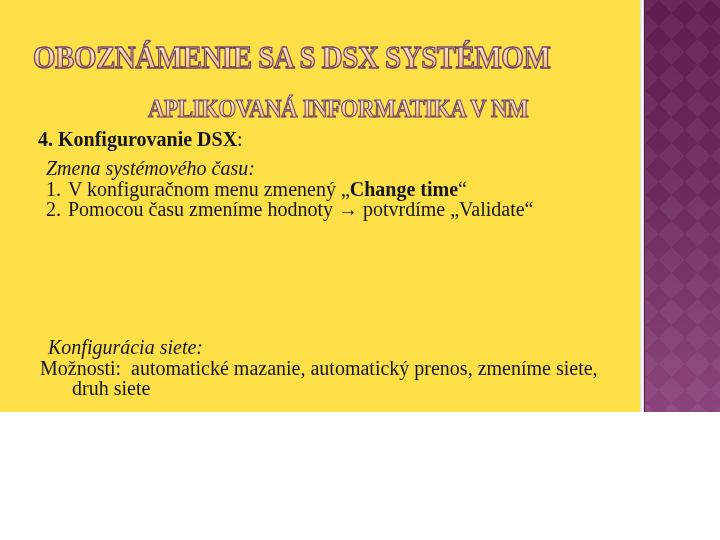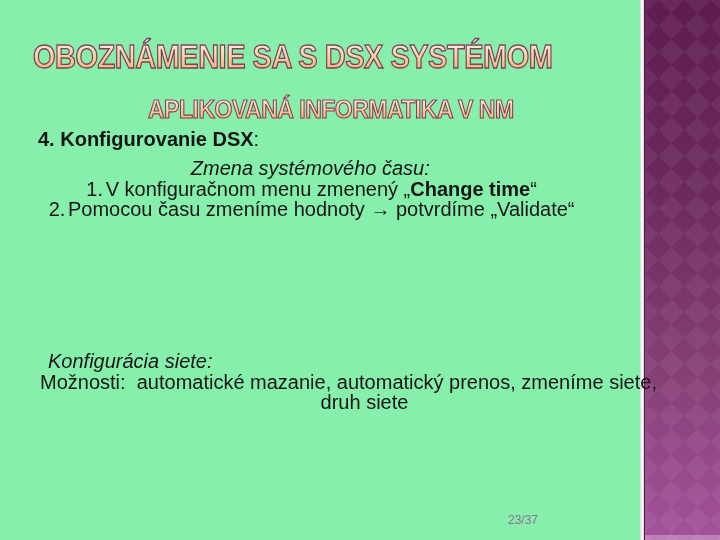--- a/index.html
+++ b/index.html
@@ -3,22 +3,22 @@
 <meta charset="utf-8">
 <style>
   html,body{margin:0;padding:0;}
   body{
     width:720px;height:540px;
     font-family:"Liberation Sans",sans-serif;
     background:#ffffff;
     overflow:hidden;
   }
   .slide{
-    position:relative;width:720px;height:540px;
-    background:#86efac;overflow:hidden;
+    position:relative;width:720px;height:412px;
+    background:#fde047;overflow:hidden;font-family:Liberation Serif, serif;
   }
 
   
   .sidebar-edge{
     position:absolute;top:0;right:75px;width:5px;height:540px;
     background:linear-gradient(to right,#d8d4d6,#ffffff 45%,#bfb6bd);
   }
   .sidebar{
     position:absolute;top:0;right:0;width:75px;height:540px;
     border-left:1px solid #55164a;
@@ -59,27 +59,27 @@
     transform:scaleY(1.1);
   }
 
   
   .bodytext{color:#161616;font-size:20px;line-height:20.6px;}
   .bodytext span{white-space:pre-wrap;}
   .heading{position:absolute;left:38px;top:129px;}
   .b{font-weight:700;}
   .i{font-style:italic;}
 
-  .sec1{position:absolute;left:46px;top:158px;text-align:center;}
+  .sec1{position:absolute;left:46px;top:158px;}
   .sec2{position:absolute;left:43px;top:264px;}
-  .sec3{position:absolute;left:40px;top:351px;}
+  .sec3{position:absolute;left:40px;top:337px;}
   .sec2 .sec-head{padding-left:3px;}
   .sec3 .sec-head{padding-left:8px;}
   .list-item .num{display:inline-block;width:22px;}
-  .line-indent{padding-left:32px;text-align:center;}
+  .line-indent{padding-left:32px;}
 
   .pagenum{
     position:absolute;left:508px;top:513px;
     font-size:12px;color:#8a7191;
   }
 </style>
 </head>
 <body>
 
 <div class="slide">

